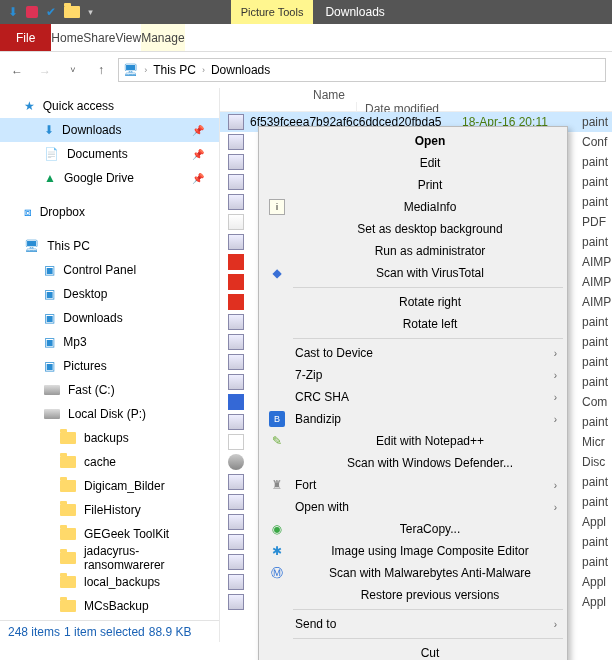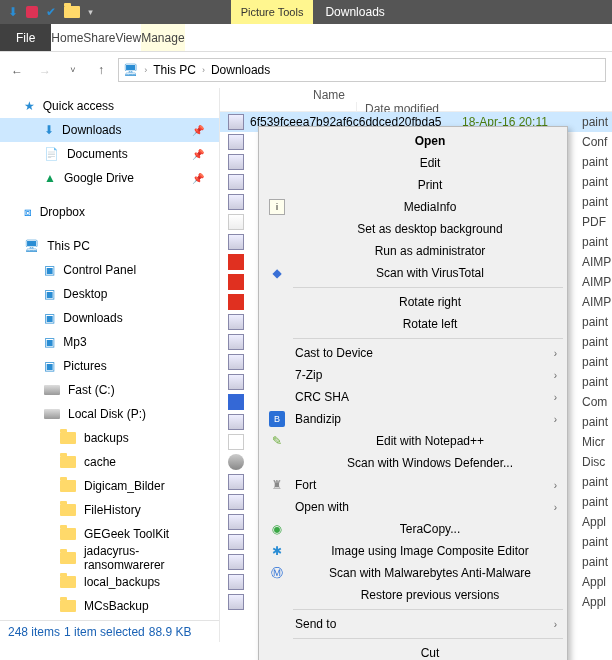--- a/index.html
+++ b/index.html
@@ -6,21 +6,21 @@
   body { width: 612px; height: 660px; overflow: hidden; background: #fff; color: #000; }
 
   
   .titlebar { height: 24px; background: #555; display: flex; align-items: center; }
   .qat { display: flex; gap: 8px; padding: 0 8px; align-items: center; }
   .tab-context { background: #fff68f; color: #333; height: 24px; padding: 0 10px; display: flex; align-items: center; margin-left: 130px; font-size: 11px; }
   .tab-context-title { color: #fff; padding: 0 12px; font-size: 12px; }
 
   
   .ribbon { height: 28px; display: flex; align-items: stretch; border-bottom: 1px solid #ddd; background: #fff; }
-  .file-tab { background: #404040; color: #fff; padding: 0 16px; display: flex; align-items: center; }
+  .file-tab { background: #b91c1c; color: #fff; padding: 0 16px; display: flex; align-items: center; }
   .ribtab { padding: 0 0; display: flex; align-items: center; color: #444; }
   .ribtab.context { background: #fffde0; }
 
   
   .addr-row { height: 36px; display: flex; align-items: center; padding: 4px 6px; gap: 6px; }
   .nav-btn { width: 22px; height: 22px; display: flex; align-items: center; justify-content: center; color: #555; }
   .nav-btn.disabled { color: #ccc; }
   .addr { flex: 1; height: 24px; border: 1px solid #ccc; display: flex; align-items: center; padding: 0 4px; gap: 6px; }
   .crumb-sep { color: #888; font-size: 9px; }
 

